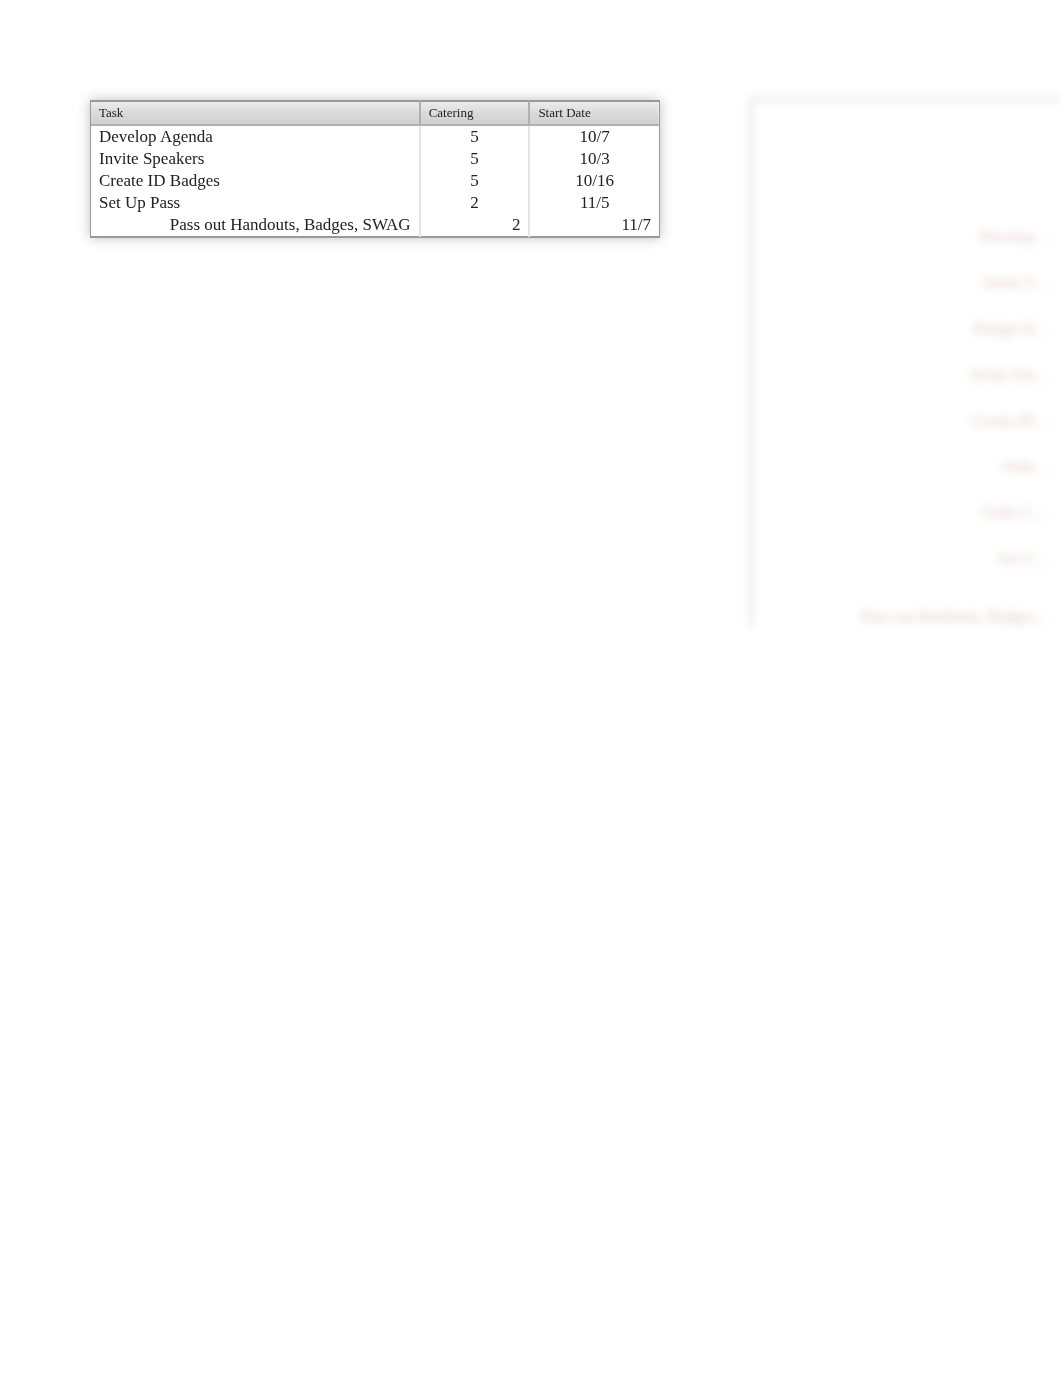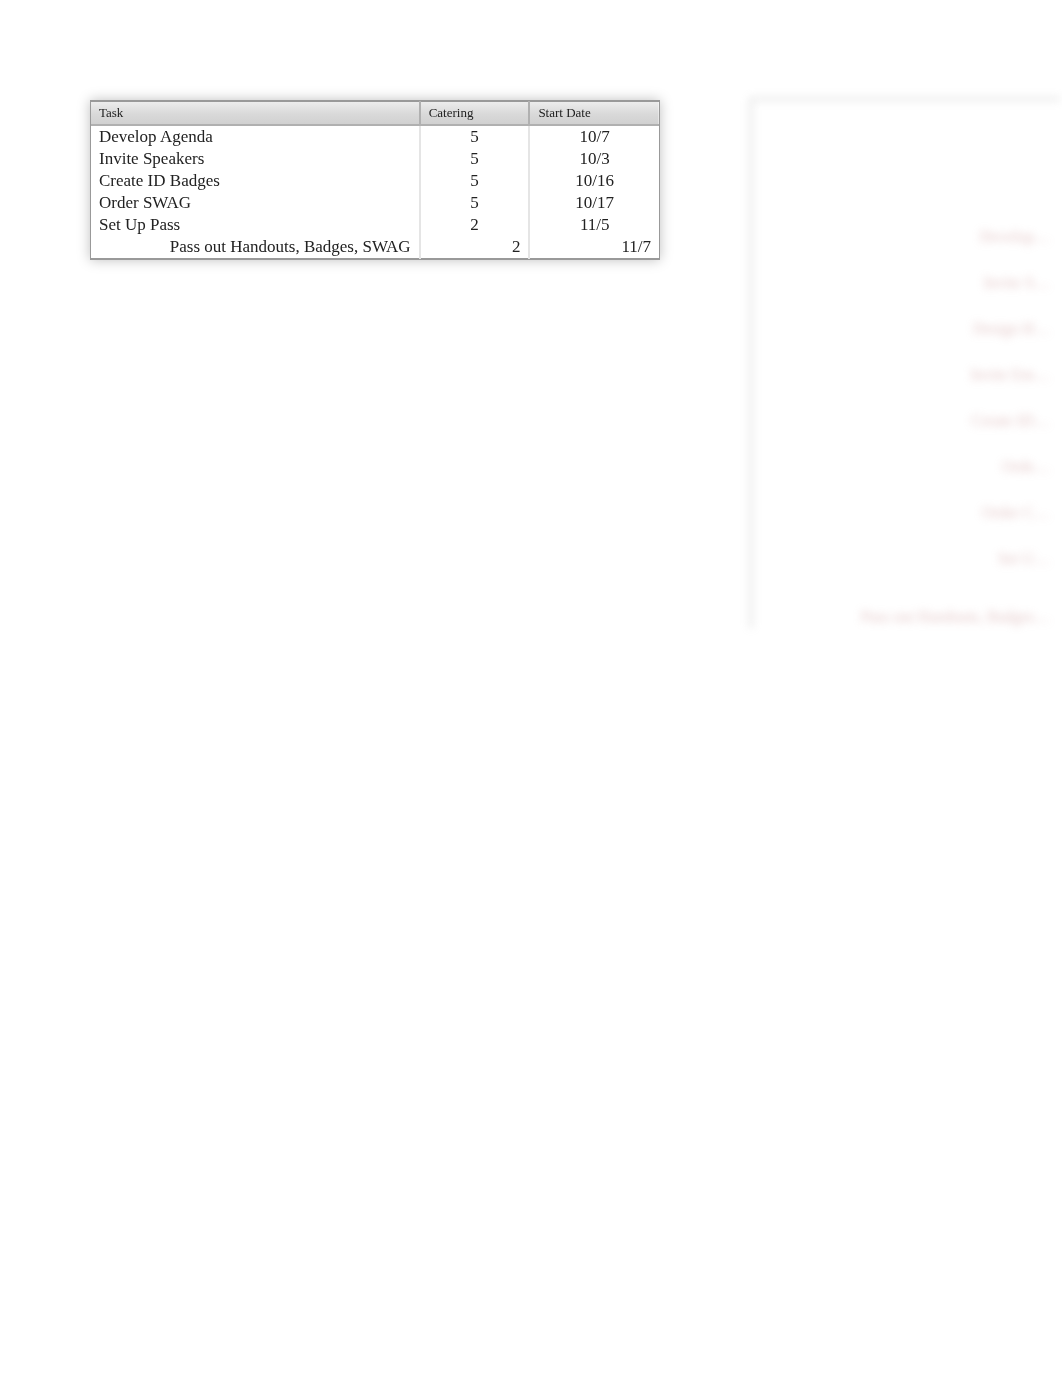--- a/index.html
+++ b/index.html
@@ -138,25 +138,20 @@
           <td class="cell-task">Invite Speakers</td>
           <td class="cell-duration">5</td>
           <td class="cell-startdate">10/3</td>
         </tr>
         <tr>
           <td class="cell-task">Create ID Badges</td>
           <td class="cell-duration">5</td>
           <td class="cell-startdate">10/16</td>
         </tr>
         <tr>
-          <td class="cell-task">Order SWAG</td>
-          <td class="cell-duration">5</td>
-          <td class="cell-startdate">10/17</td>
-        </tr>
-        <tr>
           <td class="cell-task">Set Up Pass</td>
           <td class="cell-duration">2</td>
           <td class="cell-startdate">11/5</td>
         </tr>
         <tr>
           <td class="cell-task">Pass out Handouts, Badges, SWAG</td>
           <td class="cell-duration">2</td>
           <td class="cell-startdate">11/7</td>
         </tr>
       </tbody>

